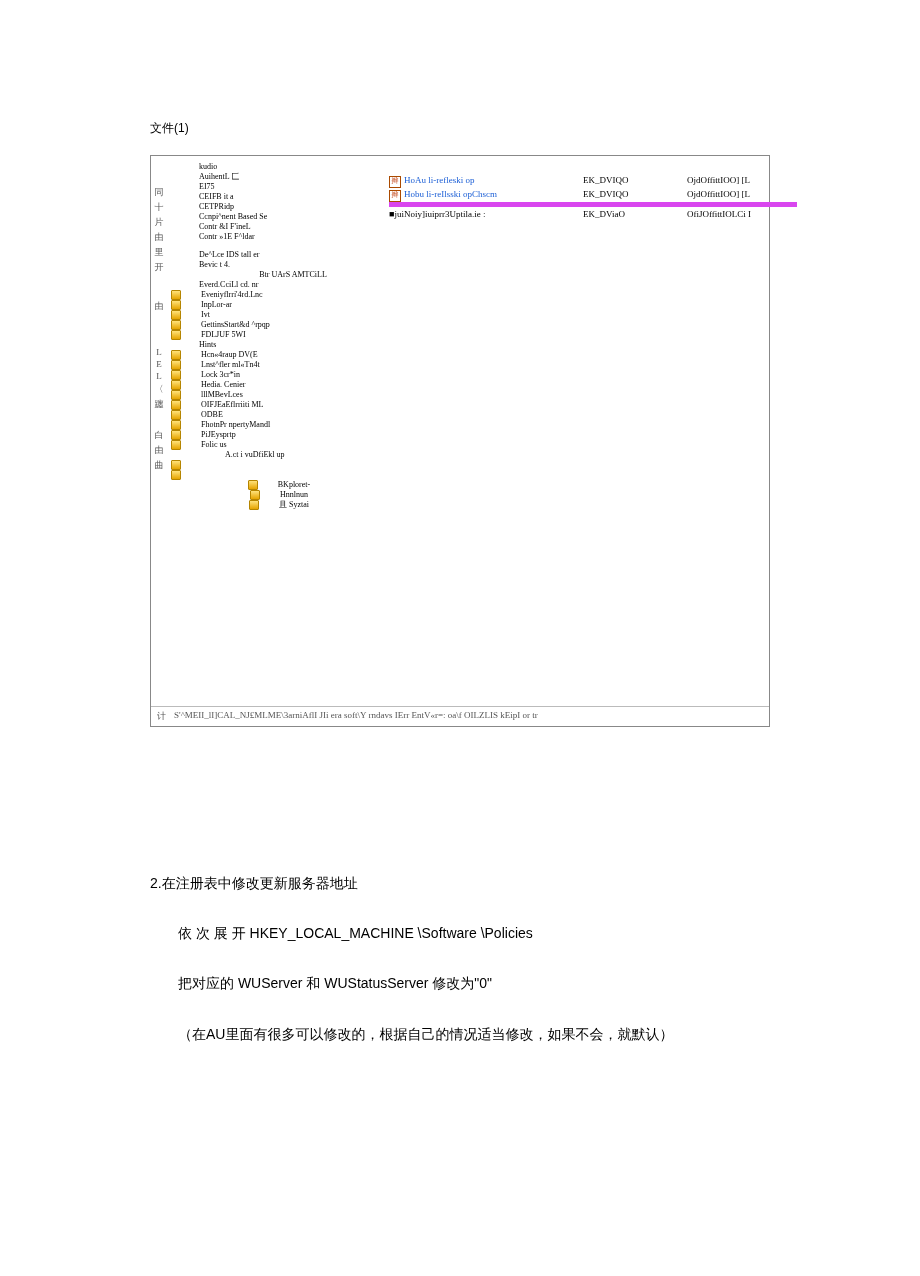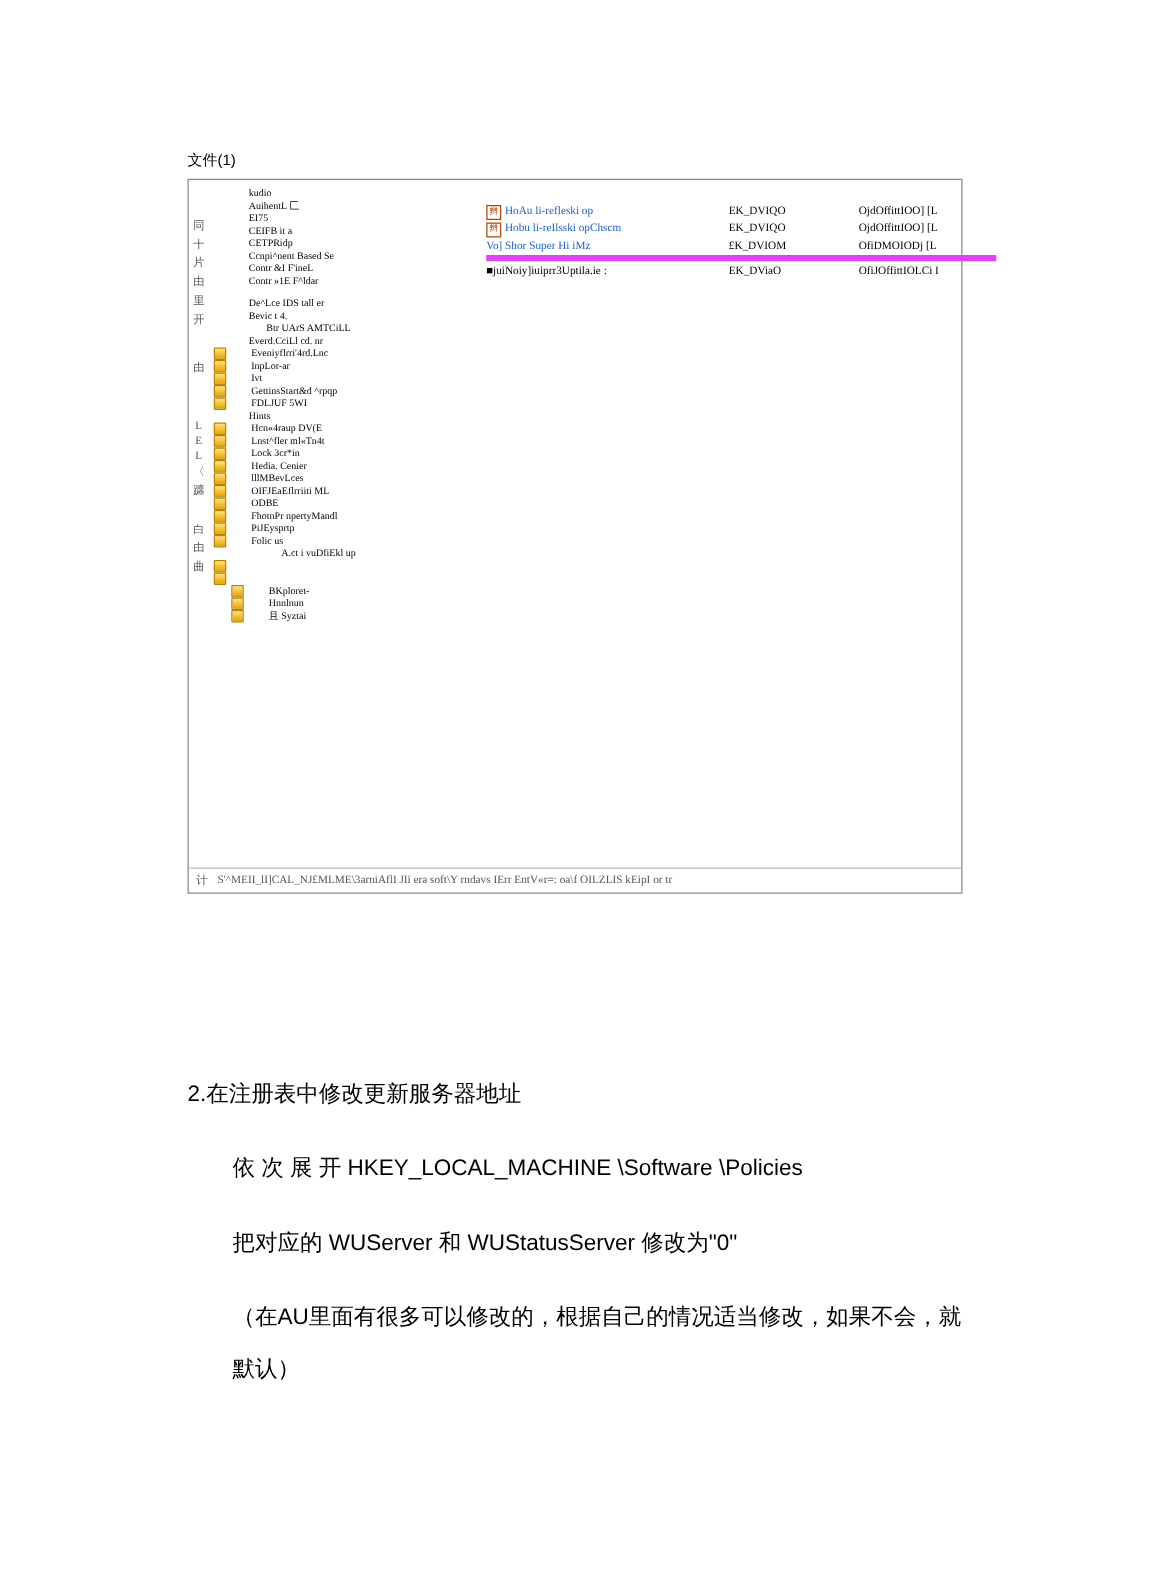--- a/index.html
+++ b/index.html
@@ -9,21 +9,21 @@
     font-family: "Microsoft YaHei", "SimSun", Arial, sans-serif;
     width: 920px;
     position: relative;
     color: #000;
   }
   .page {
     padding: 120px 150px 60px 150px;
   }
   .doc-title {
     font-size: 12px;
-    margin-bottom: 6px;
+    margin-bottom: 18px;
   }
   .regedit-shot {
     border: 1px solid #888;
     font-size: 8px;
     font-family: "Times New Roman", serif;
     display: grid;
     grid-template-columns: 16px 210px 1fr;
     background: #fff;
     height: 570px;
     position: relative;
@@ -42,21 +42,21 @@
     padding: 6px 4px 0 4px;
     line-height: 1.25;
   }
   .tree .node {
     white-space: nowrap;
     display: flex;
     align-items: center;
     gap: 20px;
   }
   .ind0 { padding-left: 0; }
-  .ind1 { padding-left: 14px; }
+  .ind1 { padding-left: 14px; justify-content: center; }
   .ind2 { padding-left: 26px; }
   .fold {
     display: inline-block;
     width: 8px;
     height: 8px;
     background: linear-gradient(#ffe27a,#e6a400);
     border: 1px solid #b58500;
     border-radius: 1px;
     flex-shrink: 0;
   }
@@ -97,21 +97,21 @@
     bottom: 0;
     border-top: 1px solid #bbb;
     padding: 3px 6px;
     font-size: 9px;
     display: flex;
     gap: 8px;
     color: #555;
   }
   .spacer-big { height: 140px; }
   .text-block p {
-    font-size: 18px;
+    font-size: 14px;
     line-height: 2.3;
     margin: 0 0 18px 0;
     font-family: "Microsoft YaHei", Arial, sans-serif;
   }
   .indent1 { padding-left: 2em; }
 </style>
 </head>
 <body>
 
 <div class="page">
@@ -287,25 +287,20 @@
       <div class="row">
         <span><span class="str-icon">辫</span><span class="blue">HoAu li-refleski op</span></span>
         <span>EK_DVIQO</span>
         <span>OjdOffittIOO] [L</span>
       </div>
       <div class="row">
         <span><span class="str-icon">辫</span><span class="blue">Hobu li-reIlsski opChscm</span></span>
         <span>EK_DVIQO</span>
         <span>OjdOffittIOO] [L</span>
       </div>
-      <div class="row">
-        <span><span class="blue">Vo] Shor Super Hi iMz</span></span>
-        <span>£K_DVIOM</span>
-        <span>OfiDMOIODj [L</span>
-      </div>
       <div class="row" style="border-top:5px solid #d946ef;padding-top:1px">
         <span><span>■juiNoiy]iuiprr3Uptila.ie :</span></span>
         <span>EK_DViaO</span>
         <span>OfiJOffittIOLCi I</span>
       </div>
     </div>
 
     <div class="status-bar">
       <span>计</span>
       <span>S'^MEII_lI]CAL_NJ£MLME\3arniAflI JIi era soft\Y rndavs IErr EntV«r=: oa\f OILZLIS kEipI or tr</span>

